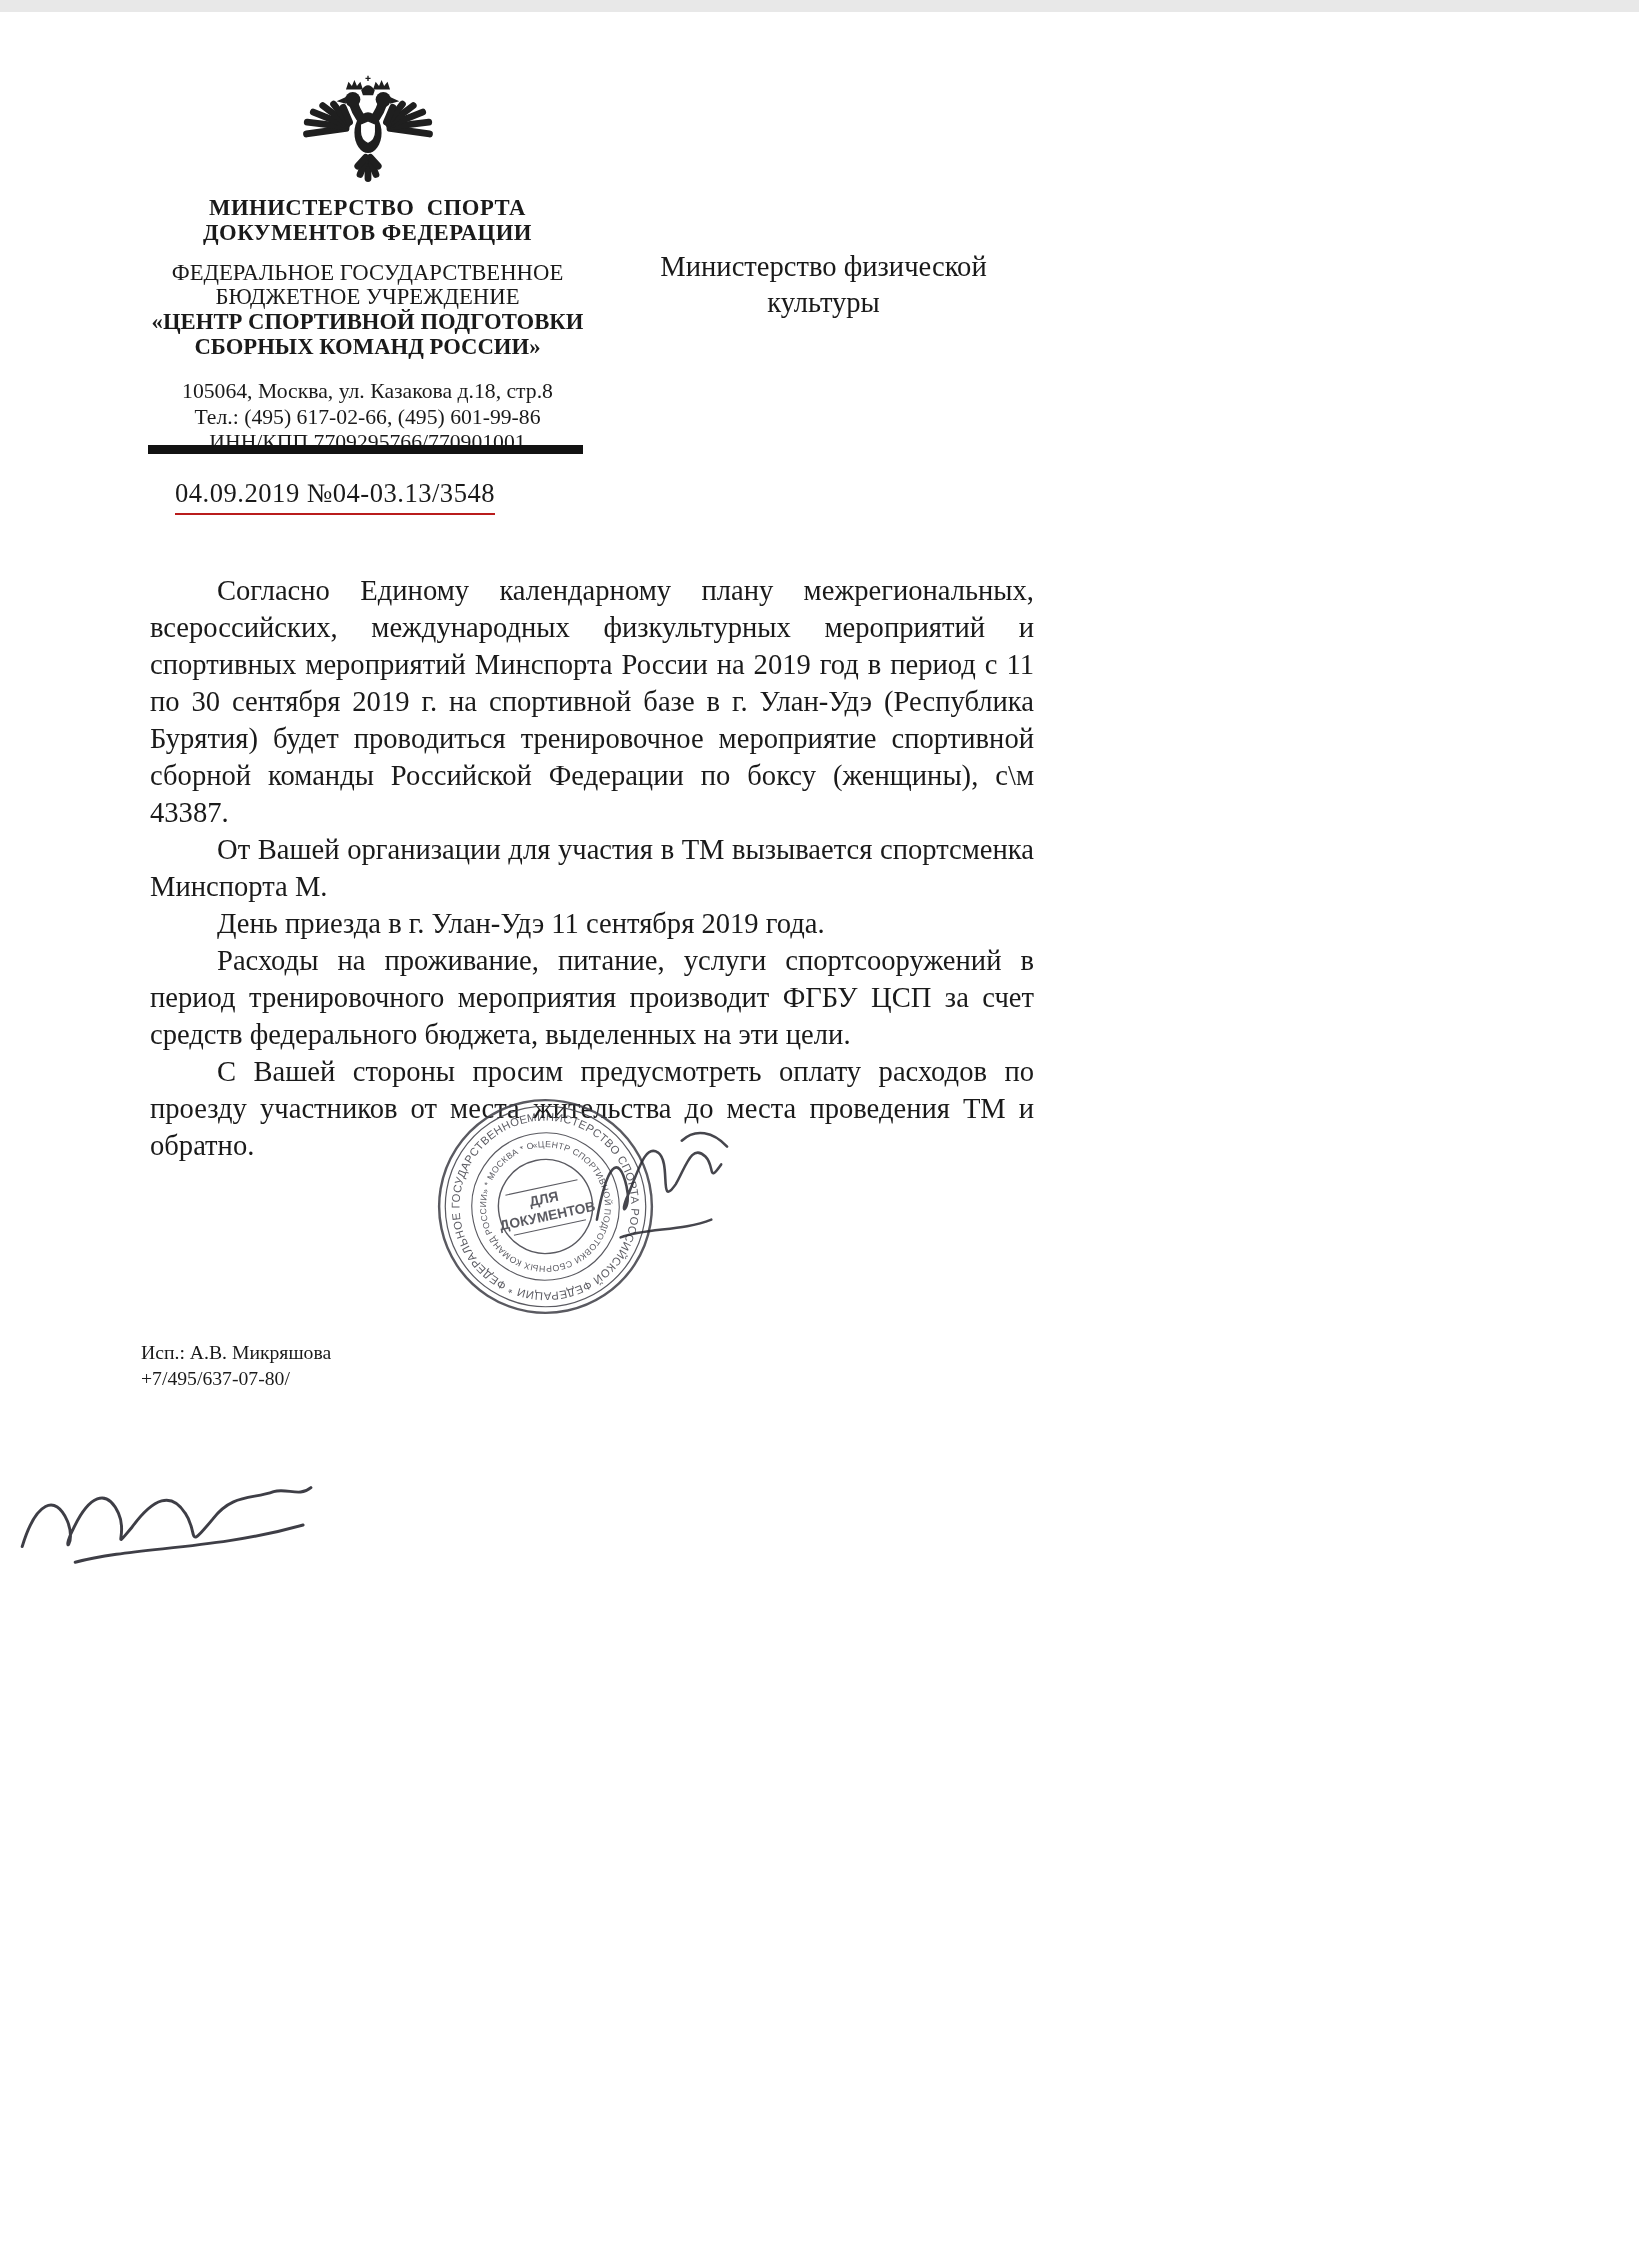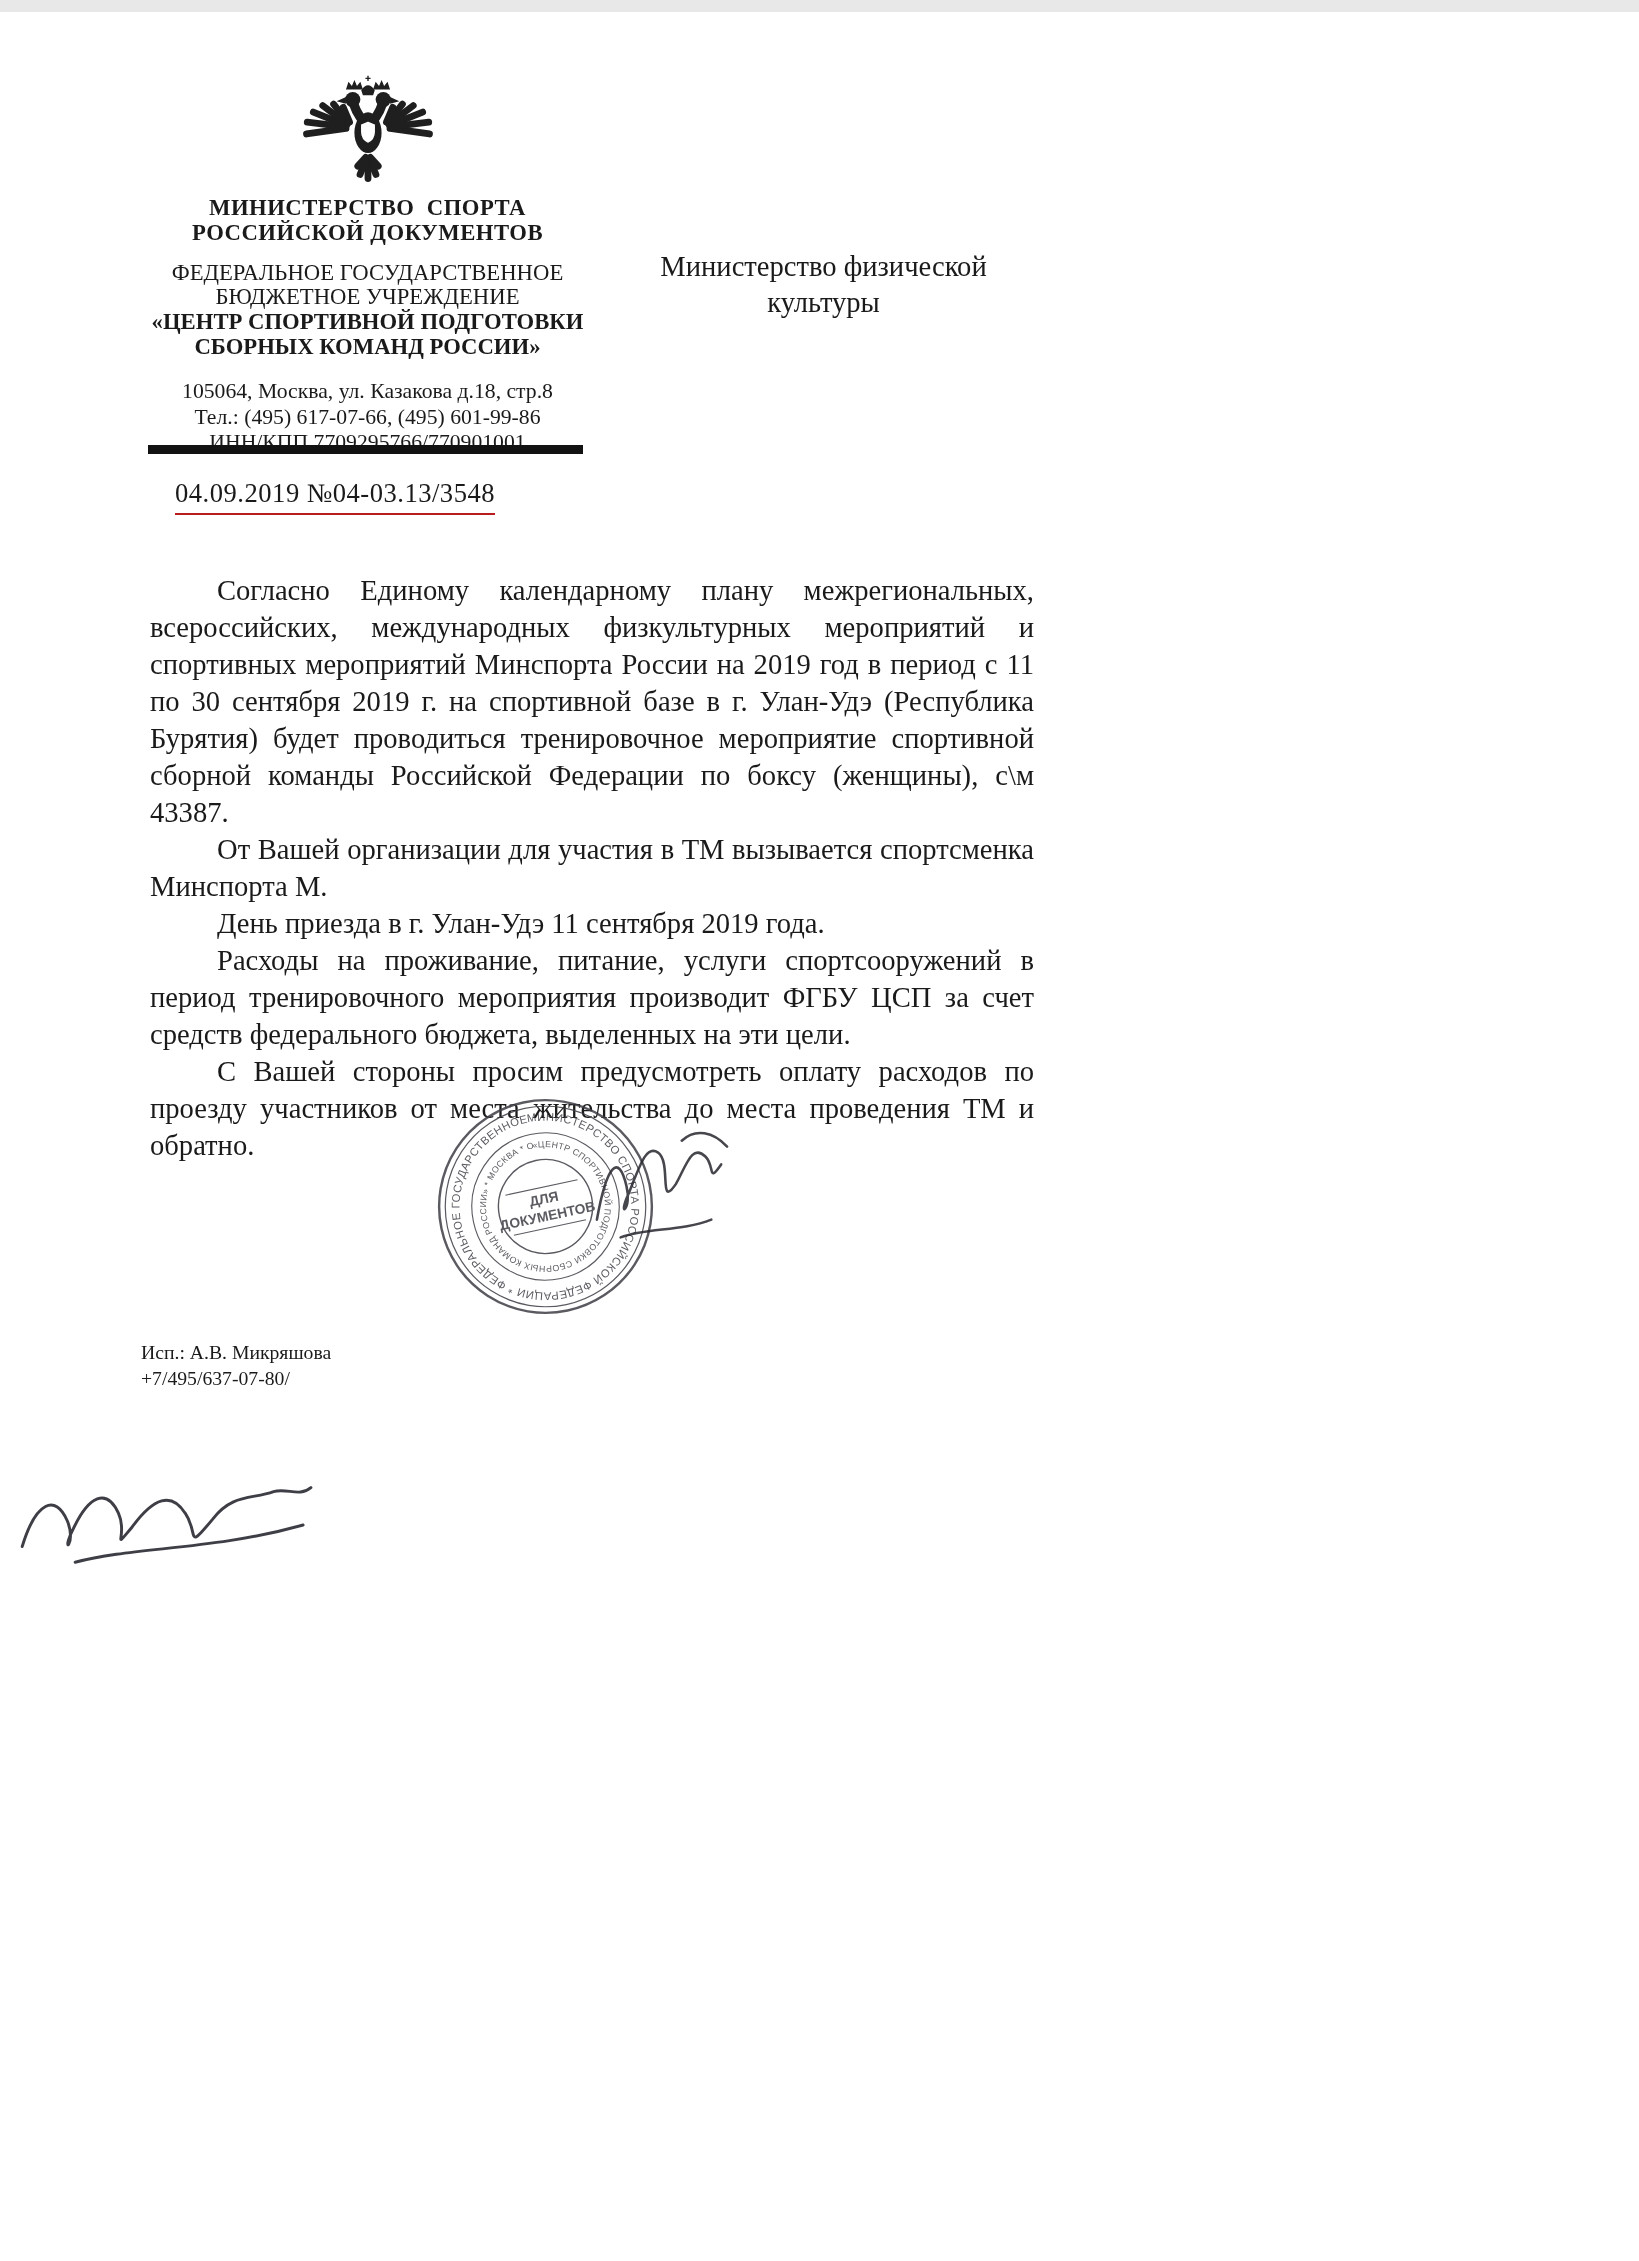--- a/index.html
+++ b/index.html
@@ -129,33 +129,33 @@
 
         <path d="M77,18 Q85,6 93,18 L91,24 L79,24 Z"></path>
         <path d="M85,1 V7 M82,4 H88" fill="none" stroke="#1f1f1f" stroke-width="1.6"></path>
 
         <path d="M85,54 l9,4 v9 q0,10 -9,14 q-9,-4 -9,-14 v-9 z" fill="#ffffff" stroke="#1f1f1f" stroke-width="1.6"></path>
       </g>
     </svg>
 
     <div class="ministry-block">
       <div class="pre">МИНИСТЕРСТВО  СПОРТА</div>
-      <div class="pre">РОССИЙСКОЙ ДОКУМЕНТОВ</div>
+      <div class="pre">ДОКУМЕНТОВ ФЕДЕРАЦИИ</div>
     </div>
 
     <div class="org-block">
       <div>ФЕДЕРАЛЬНОЕ ГОСУДАРСТВЕННОЕ</div>
       <div>БЮДЖЕТНОЕ УЧРЕЖДЕНИЕ</div>
       <div class="bold">«ЦЕНТР СПОРТИВНОЙ ПОДГОТОВКИ</div>
       <div class="bold">СБОРНЫХ КОМАНД РОССИИ»</div>
     </div>
 
     <div class="contact-block">
       <div>105064, Москва, ул. Казакова д.18, стр.8</div>
-      <div>Тел.: (495) 617-07-66, (495) 601-99-86</div>
+      <div>Тел.: (495) 617-02-66, (495) 601-99-86</div>
       <div>ИНН/КПП 7709295766/770901001</div>
     </div>
   </div>
 
   <div class="divider-bar"></div>
 
   <div class="recipient">
     <div>Министерство физической культуры</div>
   </div>
 

